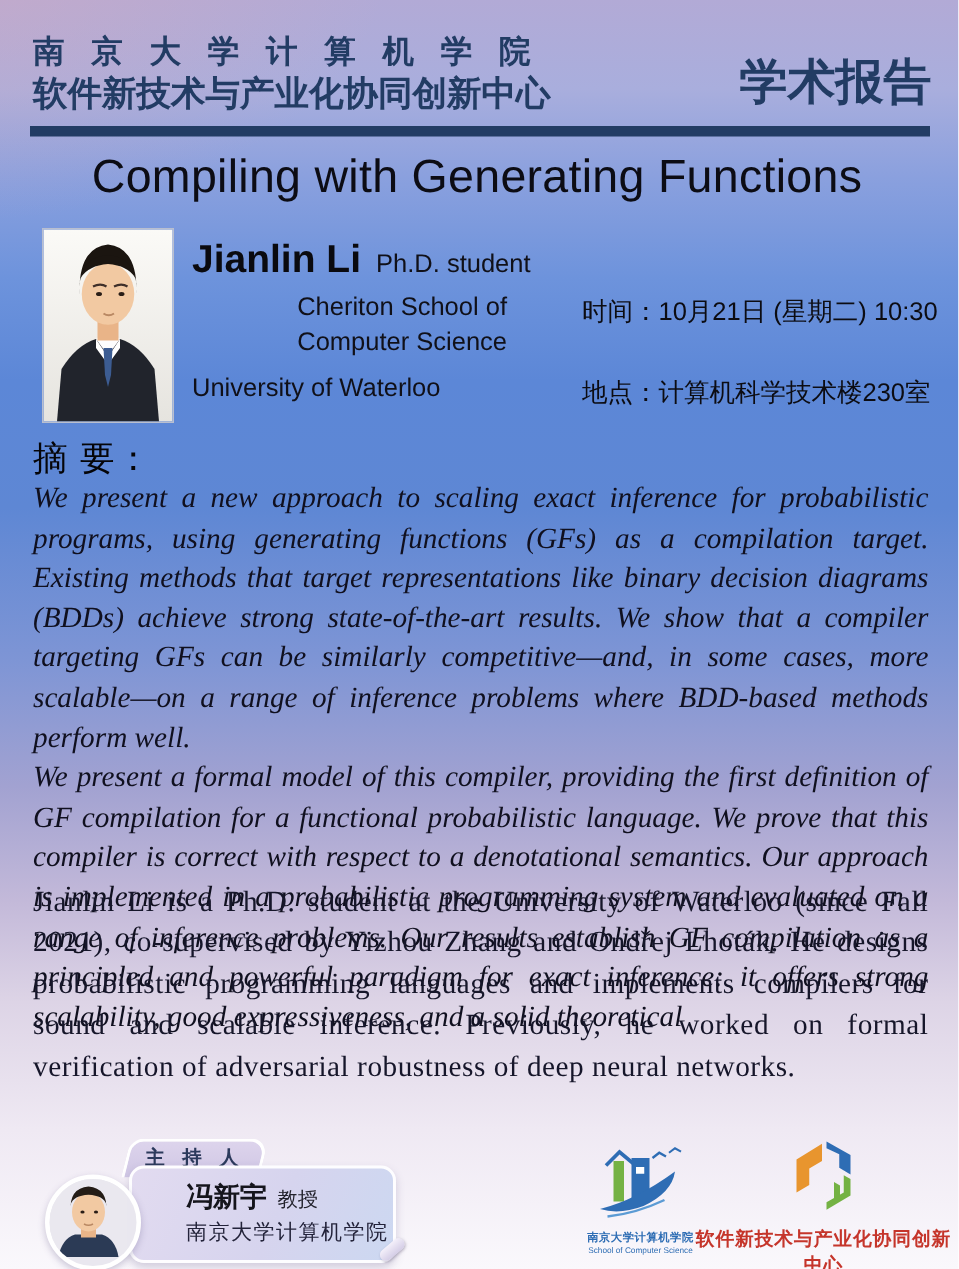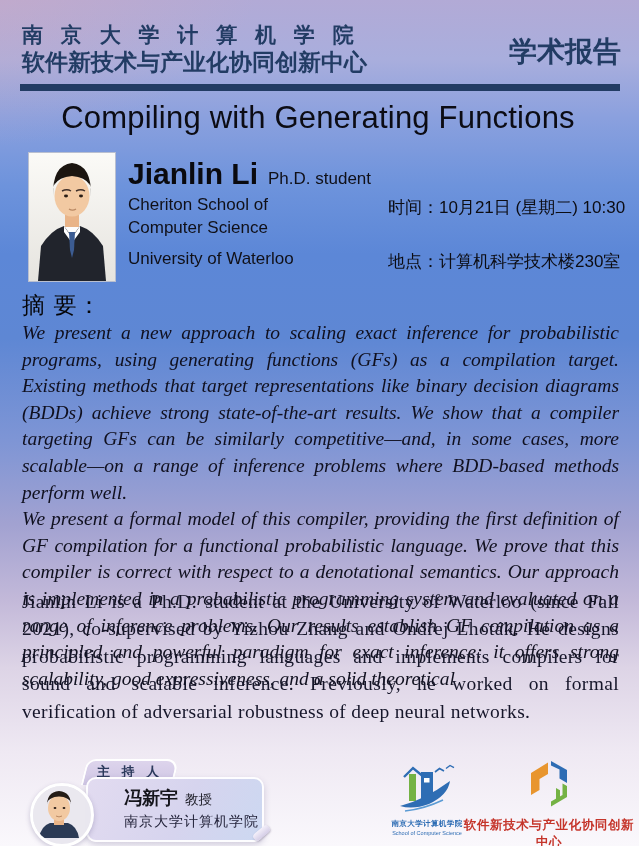--- a/index.html
+++ b/index.html
@@ -10,32 +10,32 @@
       radial-gradient(ellipse 420px 260px at -5% -4%, rgba(214,170,190,0.50), rgba(214,170,190,0) 70%),
       linear-gradient(180deg,
         #b2aad6 0%, #a9aedd 7%, #8aa0de 14%, #6d93dc 22%,
         #5c87d7 30%, #5e87d4 40%, #7e95d5 52%, #a2a2d1 62%,
         #c3b9d9 71%, #ddd4e6 79%, #efe9f3 89%, #faf8fc 100%);
   }
   
   .org { position:absolute; left:22px; top:21px; color:#223c64; font-weight:bold; }
   .org-line1 { font-size:21px; letter-spacing:6px; white-space:nowrap; line-height:27px; }
   .org-line2 { font-size:23px; white-space:nowrap; line-height:29px; }
-  .report-type { position:absolute; right:18px; top:33px; font-size:28px; font-weight:bold; color:#223c64;margin-left:35px; }
+  .report-type { position:absolute; right:18px; top:33px; font-size:32px; font-weight:bold; color:#223c64;margin-left:35px; }
   .divider { position:absolute; left:20px; top:84px; width:600px; height:7px; background:#223c64; }
   .talk-title { position:absolute; left:0; top:100px; width:636px; text-align:center;
     font-size:31px; color:#0c0c14; font-weight:400; letter-spacing:0.2px; }
   
   .speaker-photo { position:absolute; left:28px; top:152px; width:88px; height:130px;
     border:1px solid #b9bfd0; box-sizing:border-box; }
   .speaker-photo svg { display:block; }
   .sp-name-row { position:absolute; left:128px; top:157px; white-space:nowrap; }
-  .sp-name { font-size:30px; font-weight:bold; color:#0a0a0f; }
+  .sp-name { font-size:26px; font-weight:bold; color:#0a0a0f; }
   .sp-degree { font-size:17px; color:#101018; margin-left:10px;margin-top:44px; }
-  .sp-affil1 { position:absolute; left:128px; top:193px; width:210px; font-size:17px; line-height:23px; color:#101018; }
+  .sp-affil1 { position:absolute; left:128px; top:193px; width:210px; font-size:17px; line-height:23px; color:#101018;text-align:right; }
   .sp-affil2 { position:absolute; left:128px; top:249px; font-size:17px; color:#101018; }
   .meta-time { position:absolute; left:388px; top:196px; font-size:17px; color:#0c0c12; white-space:nowrap; }
   .meta-place { position:absolute; left:388px; top:250px; font-size:17px; color:#0c0c12; white-space:nowrap; }
   
   .sec-heading { position:absolute; left:22px; font-size:23px; color:#050508; letter-spacing:1px; }
   .abstract-heading { top:290px; }
   .abstract-body { position:absolute; left:22px; top:320px; width:597px;
     font-family:"Liberation Serif", serif; font-size:19.5px; line-height:26.6px;
     color:#10101f; text-align:justify; }
   .abstract-body p { margin:0;font-style:italic; }

